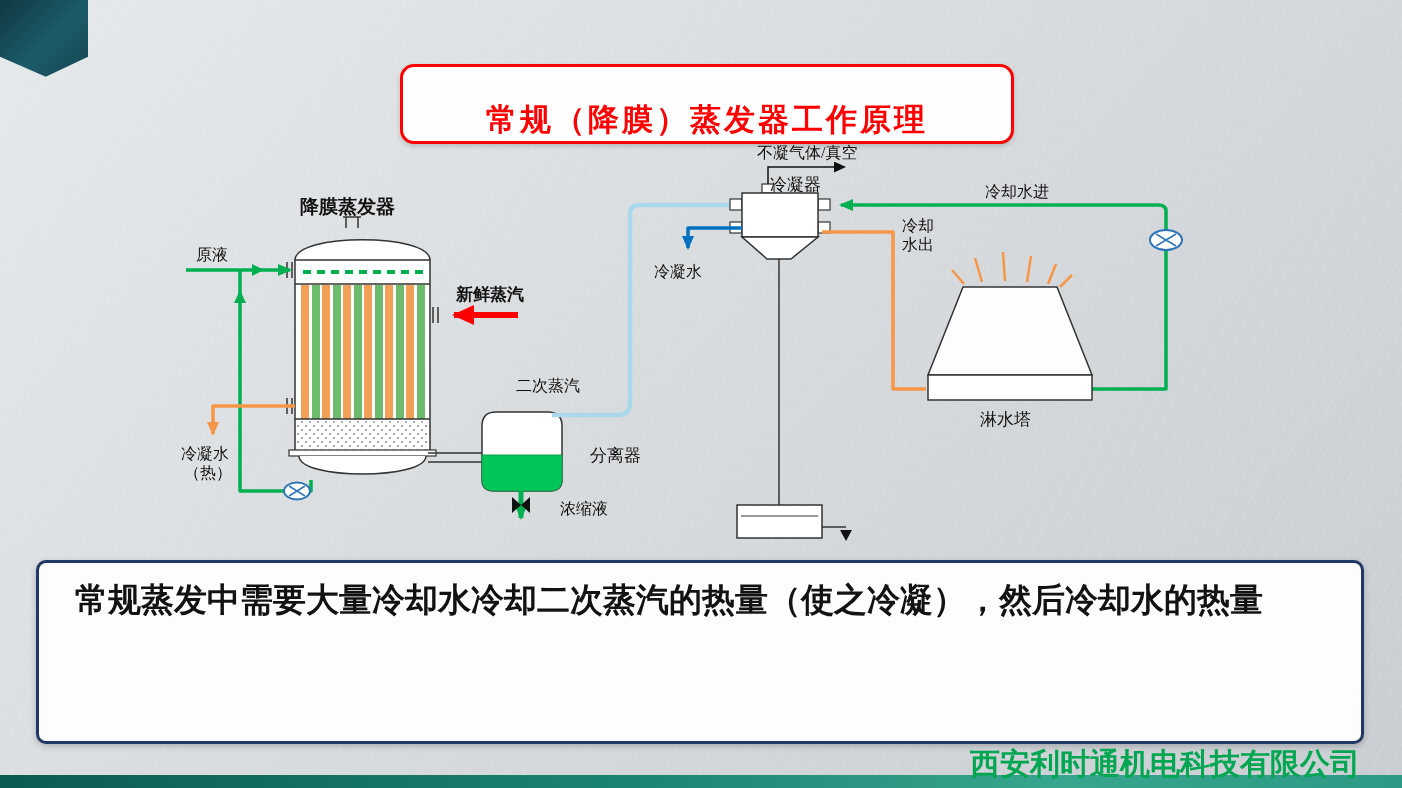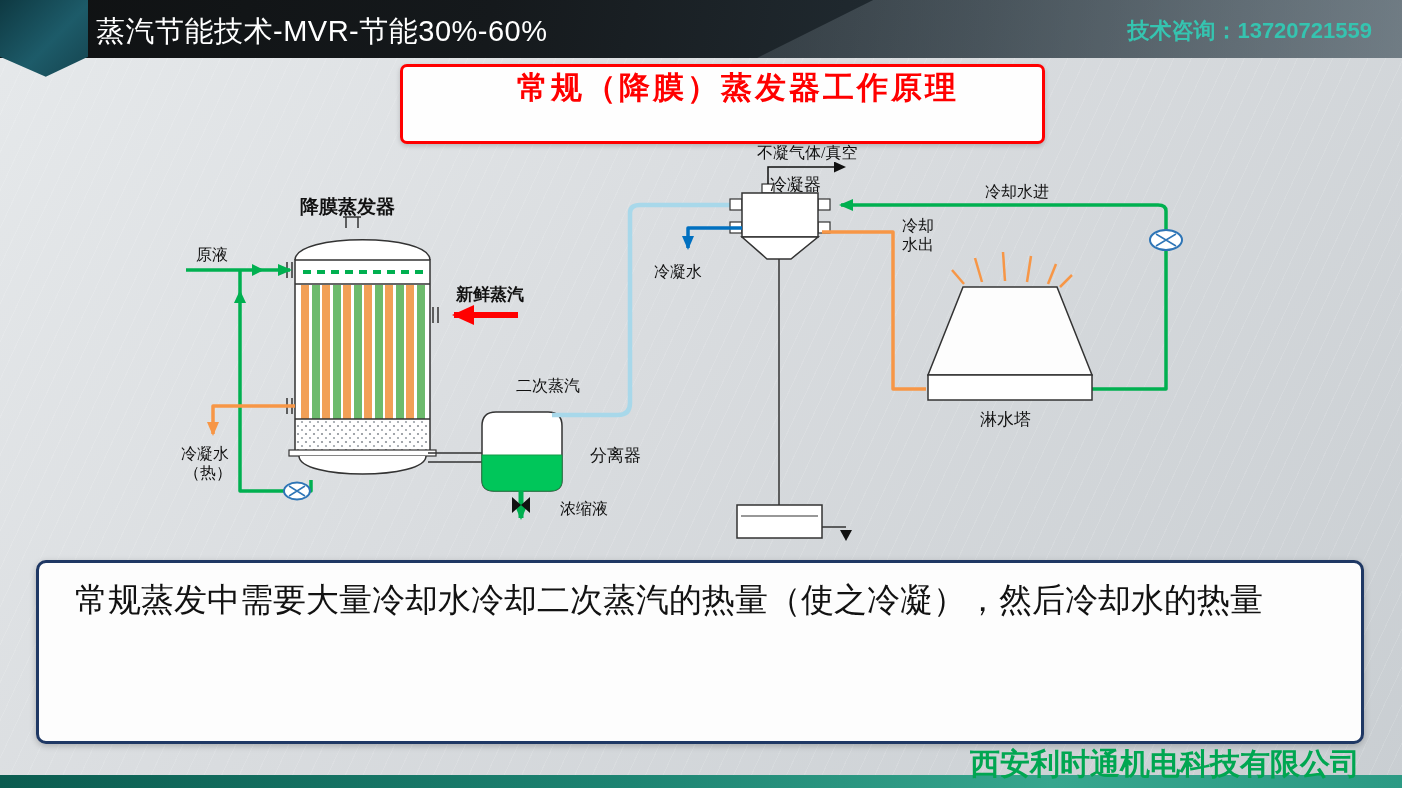--- a/index.html
+++ b/index.html
@@ -14,46 +14,41 @@
   .header-facet{position:absolute;right:0;top:0;height:100%;width:46%;
          clip-path:polygon(18% 0,100% 0,100% 100%,0 100%);
          background:linear-gradient(100deg,rgba(140,155,165,.22),rgba(175,185,192,.45));}
   .ribbon{position:absolute;left:0;top:0;width:88px;height:80px;z-index:3;
          clip-path:polygon(0 0,100% 0,100% 71%,52% 96%,0 71%);
          background:linear-gradient(135deg,#0e3942,#1d5b69 55%,#14434e);}
   .header-title{position:absolute;left:96px;top:12px;color:#ffffff;font-size:29px;
          font-weight:500;letter-spacing:.5px;z-index:4;}
   .header-contact{position:absolute;right:30px;top:16px;font-size:22px;font-weight:700;z-index:4;}
   .title-box{position:absolute;left:400px;top:64px;width:608px;height:74px;background:#fefefe;
-         border:3px solid #ff0000;border-radius:7px;display:flex;align-items:flex-start;
-         justify-content:center;box-shadow:0 2px 5px rgba(0,0,0,.18);z-index:2;padding-left:31px;}
+         border:3px solid #ff0000;border-radius:14px;display:flex;align-items:flex-end;
+         justify-content:center;box-shadow:0 2px 5px rgba(0,0,0,.18);z-index:2;}
   .title-box span{color:#ff0000;font-size:31px;font-weight:600;letter-spacing:3px;
          font-family:"Liberation Serif",serif;white-space:nowrap;}
   .diagram{position:absolute;left:0;top:0;z-index:1;}
   .desc-box{position:absolute;left:36px;top:560px;width:1328px;height:184px;background:#fdfdfd;
          border:3px solid #1f3864;border-radius:10px;box-sizing:border-box;padding:15px 36px;
-         box-shadow:0 2px 6px rgba(0,0,0,.22);z-index:2;}
+         box-shadow:0 2px 6px rgba(0,0,0,.22);z-index:2;font-weight:bold;}
   .desc-line{font-family:"Liberation Serif",serif;font-size:33px;color:#121212;
          line-height:1.38;white-space:nowrap;}
   .company{position:absolute;right:42px;top:744px;font-family:"Liberation Serif",serif;
          font-size:30px;font-weight:700;z-index:4;white-space:nowrap;}
   .bottom-bar{position:absolute;left:0;bottom:0;width:100%;height:13px;z-index:3;
          background:linear-gradient(90deg,#0b5c50,#1d8472 45%,#37a68e 75%,#2c9a84);}
   svg text{font-family:"Liberation Serif",serif;fill:#111111;}
 </style>
 </head>
 <body>
 
 <div class="slide">
 
-  <div class="header">
-    <div class="header-facet"></div>
-    <div class="header-title">蒸汽节能技术-MVR-节能30%-60%</div>
-    <div class="header-contact" style="color:#35c4b0;">技术咨询：13720721559</div>
-  </div>
   <div class="ribbon"></div>
 
   <div class="title-box">
     <span>常规（降膜）蒸发器工作原理</span>
   </div>
 
   <svg class="diagram" width="1402" height="788" viewBox="0 0 1402 788">
     <defs>
       <marker id="arrG" markerUnits="userSpaceOnUse" markerWidth="14" markerHeight="12" refX="12" refY="6" orient="auto">
         <path d="M0,0 L14,6 L0,12 Z" fill="#00b050"></path>

